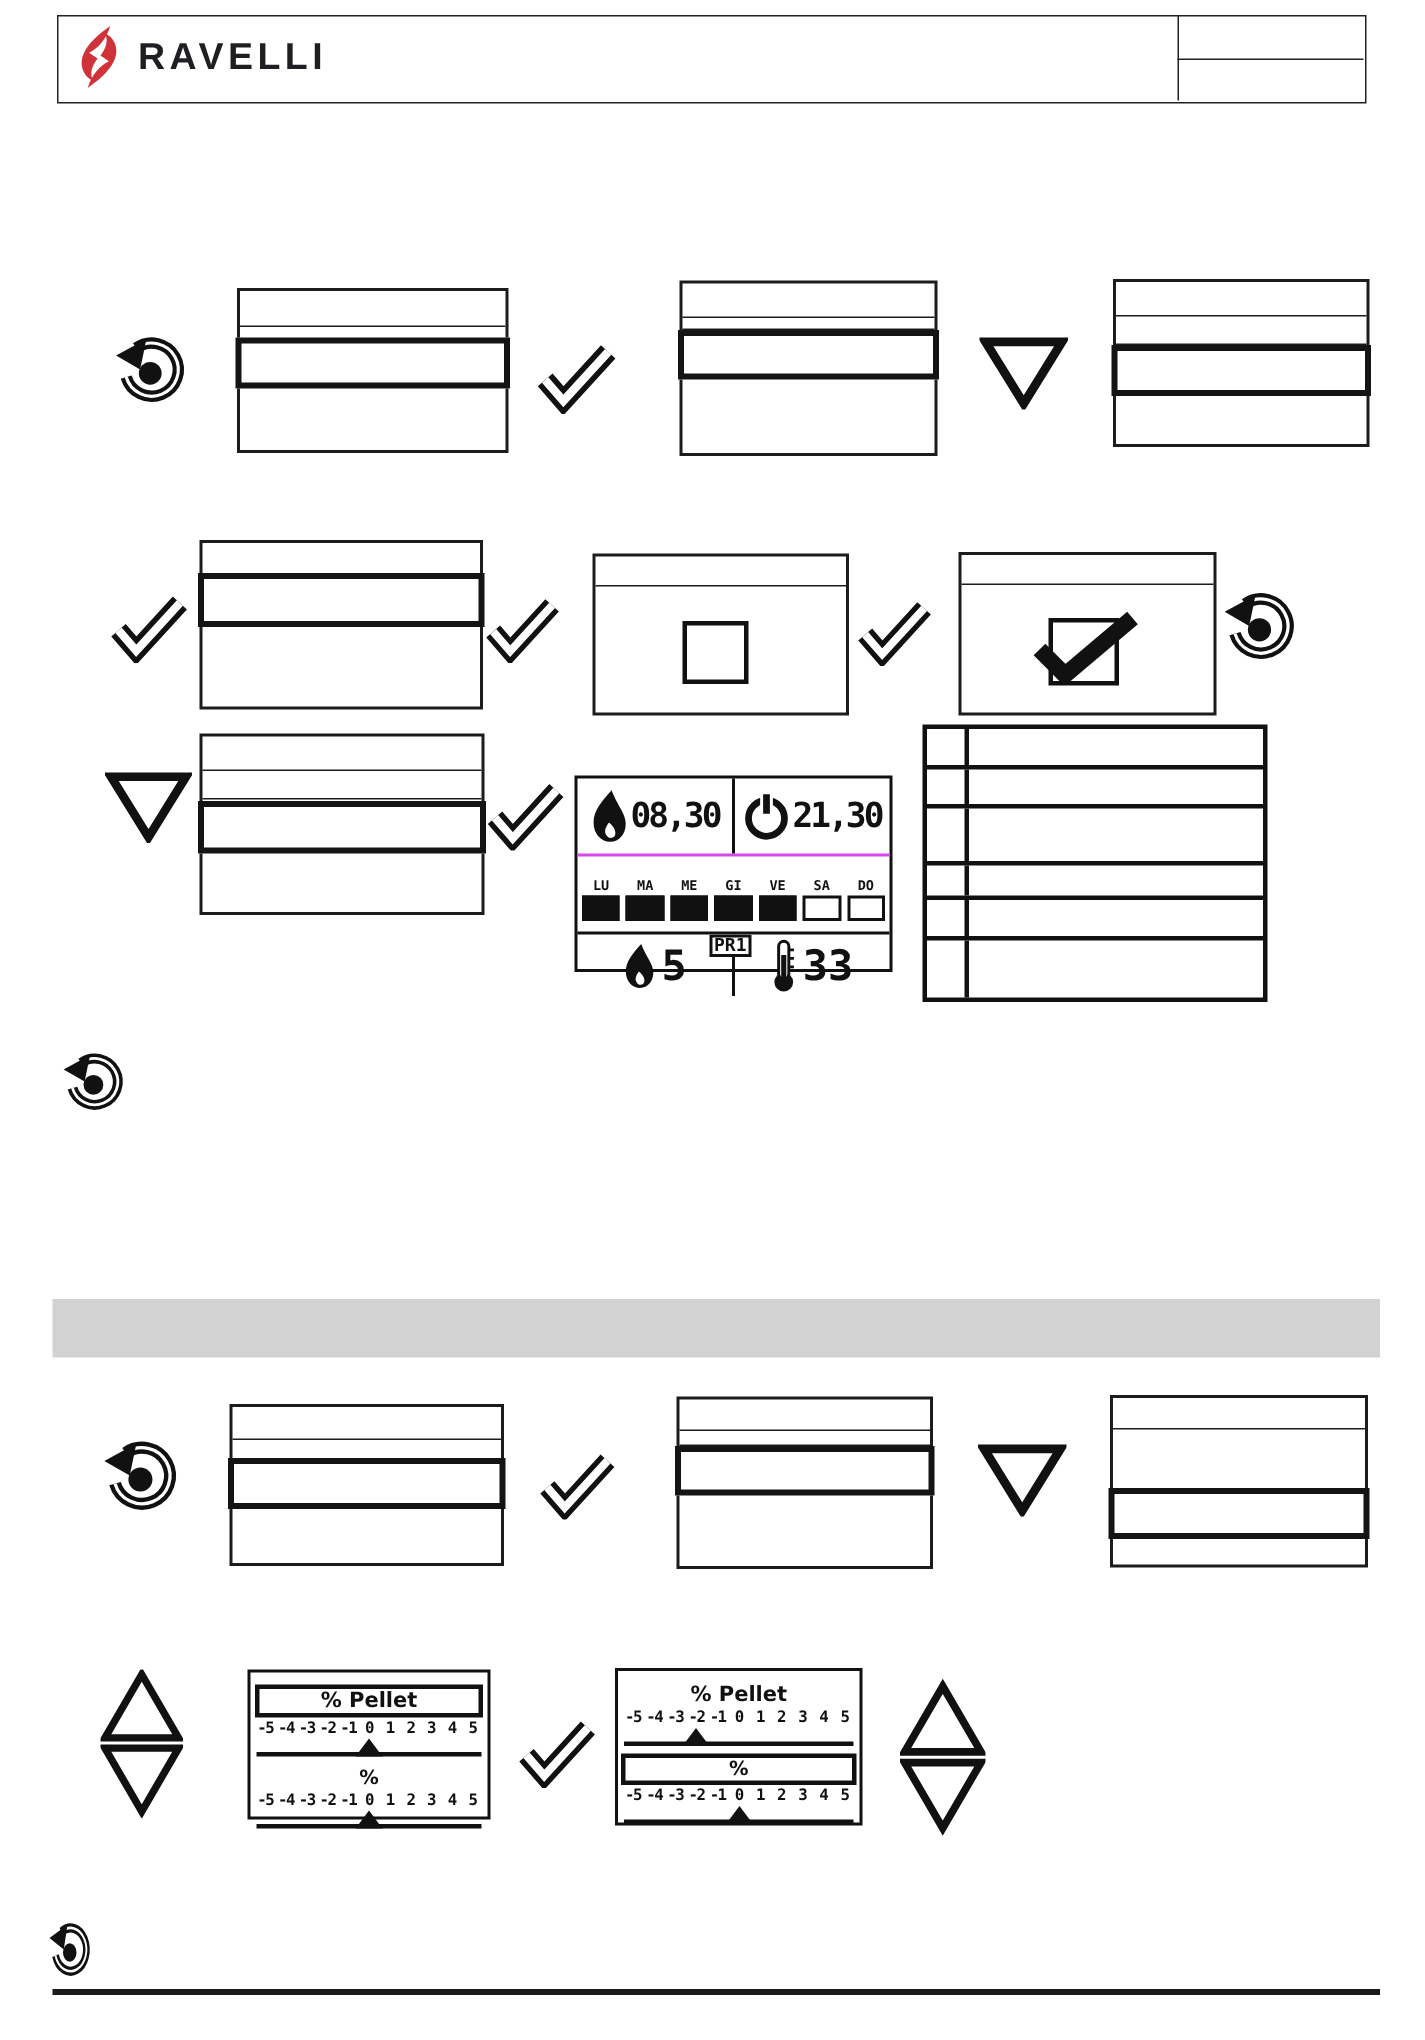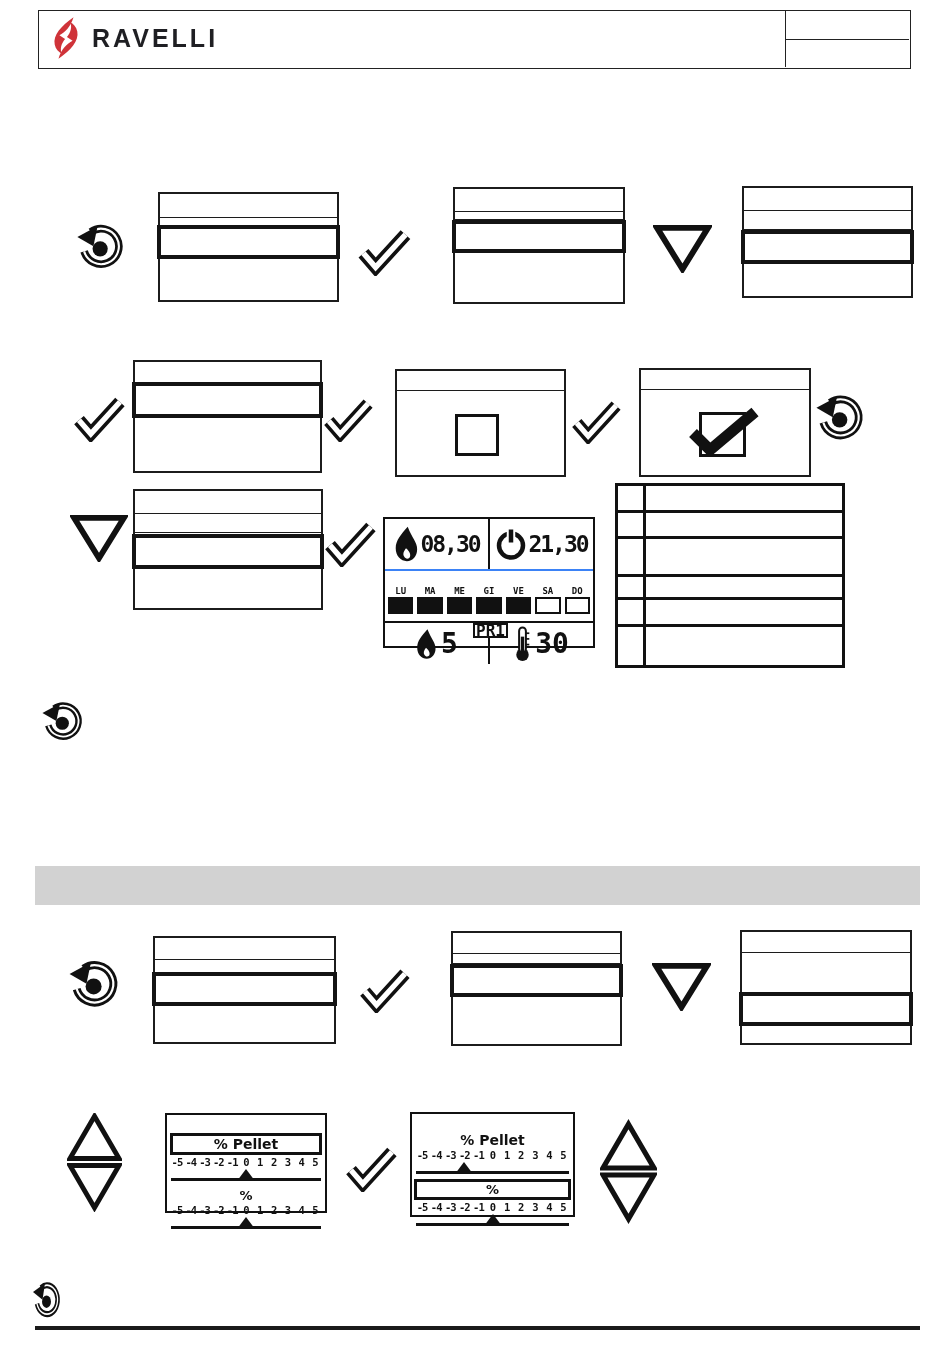--- a/index.html
+++ b/index.html
@@ -15,49 +15,49 @@
          font-size:25px;font-weight:bold;letter-spacing:3px;color:#1f1f23;}
 
   
   .menubox{position:absolute;background:#fff;border:2px solid #1c1c1c;}
   .mb-line{position:absolute;left:0;right:0;height:0;border-top:1.5px solid #1c1c1c;}
   .mb-hl{position:absolute;left:-3px;right:-3px;background:#fff;border:4px solid #141414;}
   .cb-square{position:absolute;border:3.5px solid #111;background:#fff;}
 
   
   .lcd{position:absolute;left:383px;top:517px;width:212px;height:131px;border:2.5px solid #111;background:#fff;box-sizing:border-box;}
-  .lcd-top{display:flex;height:50px;border-bottom:2px solid #3b82f6;}
+  .lcd-top{display:flex;height:50px;border-bottom:2px solid #d946ef;}
   .lcd-cell{display:flex;align-items:center;justify-content:center;gap:1px;box-sizing:border-box;}
   .lcd-cell.l{width:105px;border-right:2px solid #111;}
   .lcd-cell.r{flex:1;align-items:center;}
   .lcd-num{font-family:"DejaVu Sans Mono",monospace;font-weight:bold;font-size:23px;letter-spacing:-2px;}
   .lcd-days{height:33px;display:flex;border-bottom:2px solid #111;padding:15px 3px 2px;gap:4px;box-sizing:content-box;}
   .day{flex:1;display:flex;flex-direction:column;align-items:center;}
   .day-label{font-family:"DejaVu Sans Mono",monospace;font-weight:bold;font-size:9px;line-height:10px;}
   .day-box{width:100%;height:17px;border:2px solid #111;box-sizing:border-box;margin-top:1px;background:#fff;}
   .day-box.filled{background:#111;}
   .lcd-bottom{position:relative;height:41px;display:flex;}
   .lcd-bcell{display:flex;align-items:center;justify-content:center;gap:4px;box-sizing:border-box;}
   .lcd-bcell.l{width:105px;border-right:2px solid #111;}
   .lcd-bcell.r{flex:1;}
   .lcd-big{font-family:"DejaVu Sans Mono",monospace;font-weight:bold;font-size:28px;}
   .pr-badge{position:absolute;left:88px;top:0px;border:2.5px solid #111;background:#fff;
-            font-family:"DejaVu Sans Mono",monospace;font-weight:bold;font-size:16px;line-height:11px;padding:0 1px;z-index:2;}
+            font-family:"DejaVu Sans Mono",monospace;font-weight:bold;font-size:12px;line-height:11px;padding:0 1px;z-index:2;}
 
   
   .ztable{position:absolute;left:615px;top:483px;width:230px;border:3px solid #111;background:#fff;box-sizing:border-box;}
   .trow{position:relative;border-bottom:3px solid #111;}
   .trow:last-child{border-bottom:none;}
   .trow::before{content:"";position:absolute;left:25px;top:0;bottom:0;border-left:3px solid #111;}
 
   
   .graybar{position:absolute;left:35px;top:866px;width:885px;height:39px;background:#d2d2d2;}
 
   
-  .pdisp{position:absolute;background:#fff;border:2.5px solid #111;box-sizing:border-box;padding:18px 3px;}
+  .pdisp{position:absolute;background:#fff;border:2.5px solid #111;box-sizing:border-box;padding:8px 3px;}
   .ptitle{font-weight:bold;font-size:14px;text-align:center;line-height:16px;}
   .ptitle.selected{border:3.5px solid #111;margin:0 0 1px;}
   .pmid{font-weight:bold;font-size:13px;text-align:center;line-height:15px;margin-top:5px;}
   .pmid.selected{border:3.5px solid #111;margin:3px -1px 1px;}
   .scale{position:relative;height:27px;margin-top:1px;}
   .ticks{display:flex;font-family:"DejaVu Sans Mono",monospace;font-weight:bold;font-size:10.5px;line-height:12px;}
   .ticks span{flex:1;text-align:center;letter-spacing:-1px;}
   .scale-line{position:absolute;left:1px;right:1px;bottom:2px;height:3px;background:#111;}
   .scale-pointer{position:absolute;bottom:2px;width:0;height:0;
                  border-left:9px solid transparent;border-right:9px solid transparent;border-bottom:12px solid #111;}
@@ -257,21 +257,21 @@
         <span>
           <svg width="17" height="38" viewBox="0 0 30 62">
             <circle cx="15" cy="50" r="11" fill="#111"></circle>
             <rect x="9" y="2" width="12" height="44" rx="6" fill="#fff" stroke="#111" stroke-width="3.5"></rect>
             <line x1="15" y1="18" x2="15" y2="46" stroke="#111" stroke-width="6"></line>
             <line x1="21" y1="12" x2="27" y2="12" stroke="#111" stroke-width="3"></line>
             <line x1="21" y1="22" x2="27" y2="22" stroke="#111" stroke-width="3"></line>
             <line x1="21" y1="32" x2="27" y2="32" stroke="#111" stroke-width="3"></line>
           </svg>
         </span>
-        <span class="lcd-big">30</span>
+        <span class="lcd-big">33</span>
       </div>
     </div>
   </div>
 
   <div class="ztable">
     <div class="trow" style="height:24px;"></div>
     <div class="trow" style="height:23px;"></div>
     <div class="trow" style="height:35px;"></div>
     <div class="trow" style="height:20px;"></div>
     <div class="trow" style="height:24px;"></div>

